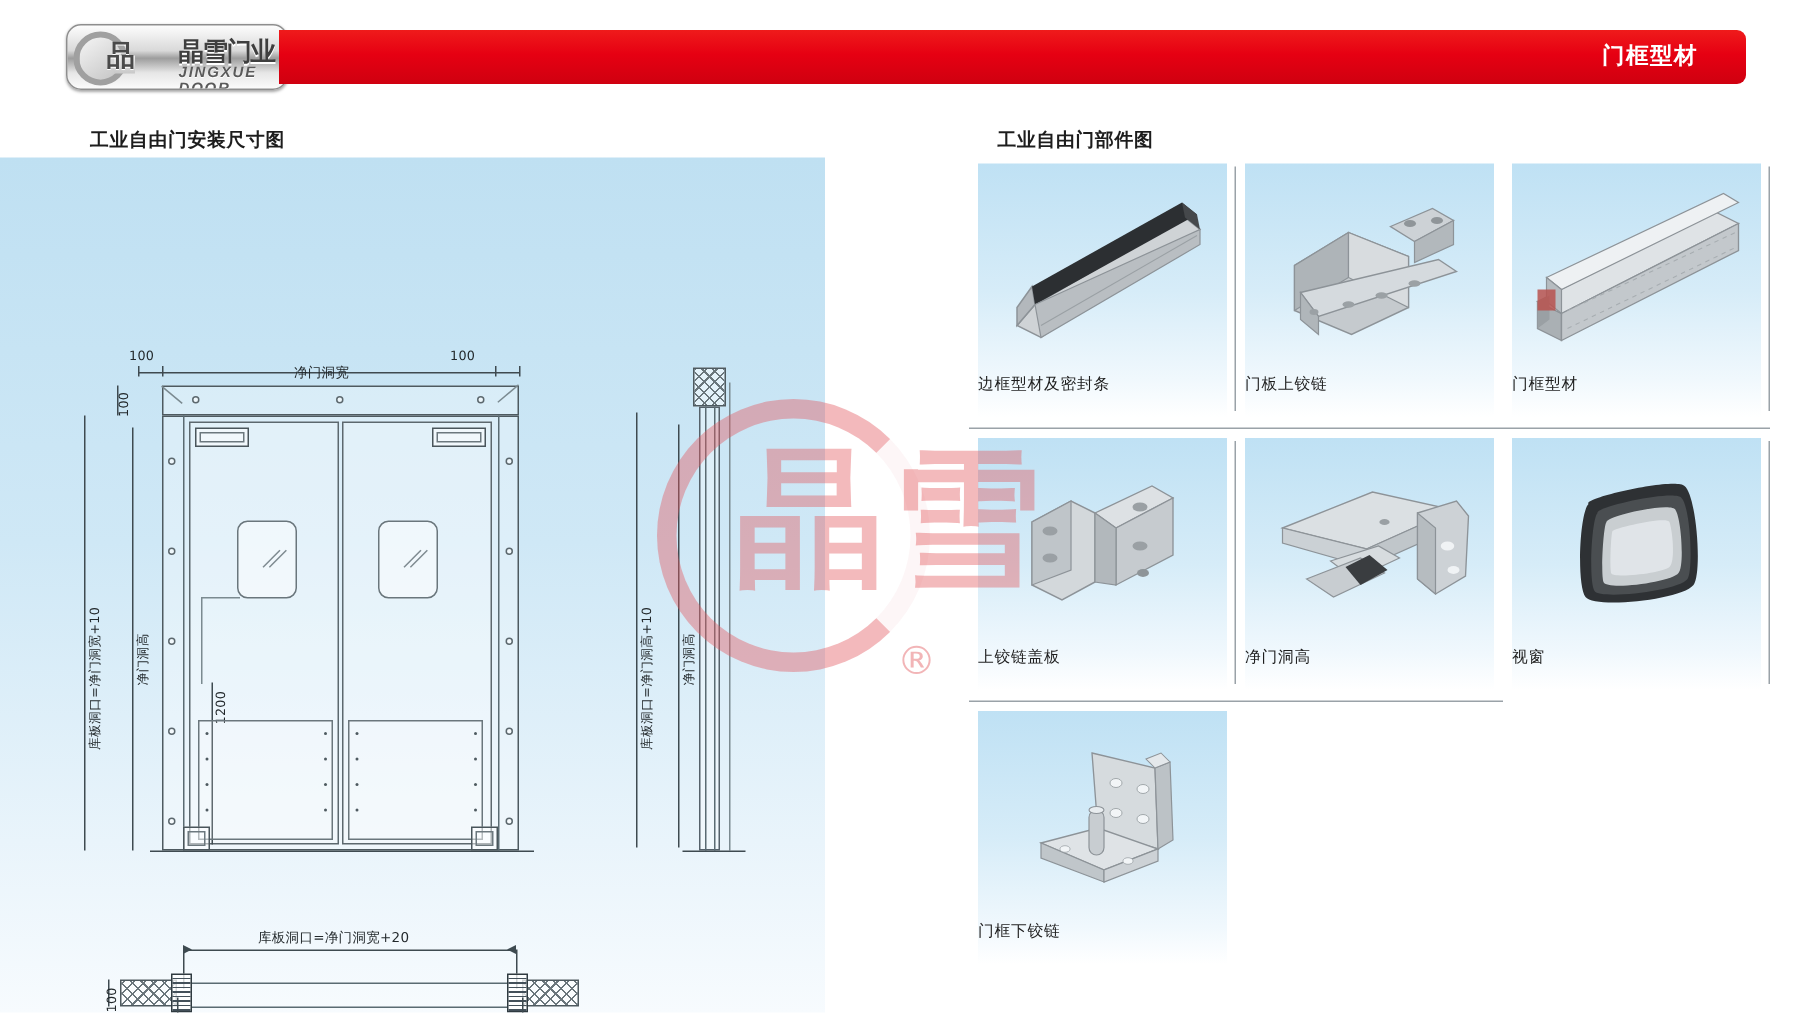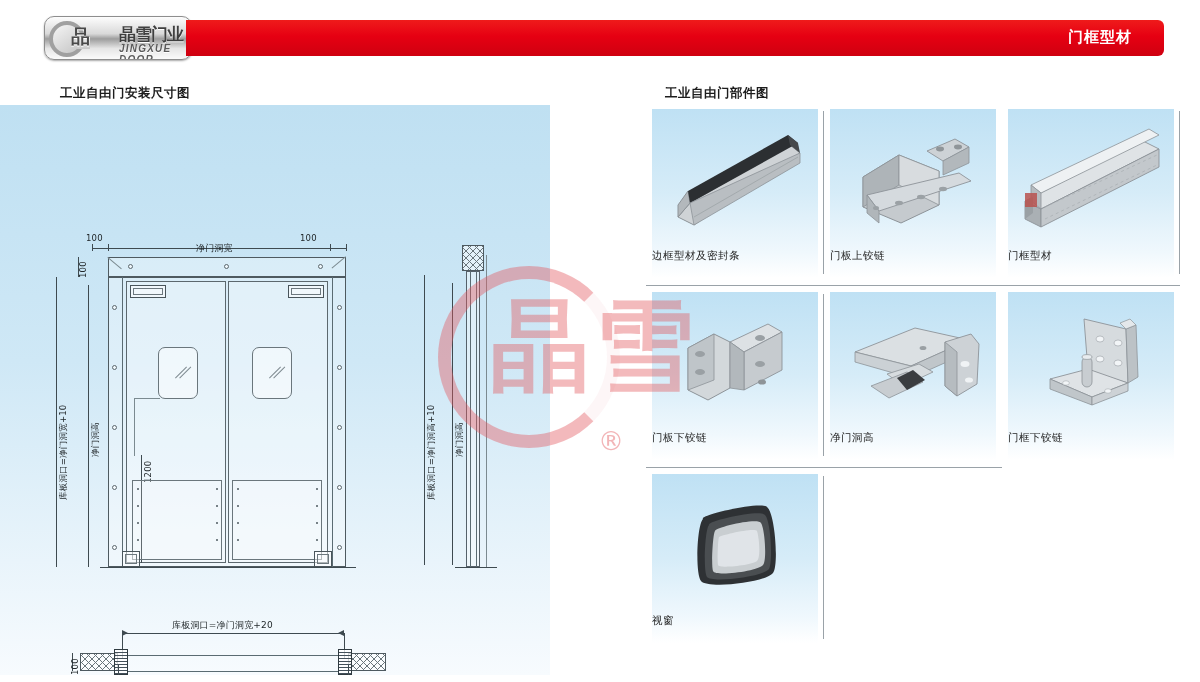--- a/index.html
+++ b/index.html
@@ -396,21 +396,21 @@
             <polygon points="60,34 98,16 112,24 74,44" fill="#dde1e4" stroke="#8d9398" stroke-width="0.9"></polygon>
             <polygon points="74,44 112,24 112,62 74,82" fill="#c6cbcf" stroke="#8d9398" stroke-width="0.9"></polygon>
             <polygon points="60,34 74,44 74,82 60,80" fill="#b2b8bc" stroke="#8d9398" stroke-width="0.8"></polygon>
             <ellipse cx="30" cy="46" rx="5" ry="3" fill="#9aa0a4"></ellipse>
             <ellipse cx="30" cy="64" rx="5" ry="3" fill="#9aa0a4"></ellipse>
             <ellipse cx="90" cy="30" rx="5" ry="3" fill="#9aa0a4"></ellipse>
             <ellipse cx="90" cy="56" rx="5" ry="3" fill="#9aa0a4"></ellipse>
             <ellipse cx="92" cy="74" rx="4" ry="2.6" fill="#8e9498"></ellipse>
           </svg>
         </div>
-        <div class="part-label">门板下铰链</div>
+        <div class="part-label">上铰链盖板</div>
       </div>
     </div>
 
     <div class="cell hsep">
       <div class="cell-inner">
         <div class="part-art">
           <svg width="145" height="110" viewBox="0 0 145 110">
             <polygon points="14,44 74,20 128,32 70,58" fill="#dbe0e3" stroke="#8d9398" stroke-width="0.9"></polygon>
             <polygon points="70,58 128,32 128,44 70,70" fill="#c0c6ca" stroke="#8d9398" stroke-width="0.8"></polygon>
             <polygon points="14,44 70,58 70,70 14,54" fill="#cbd1d5" stroke="#8d9398" stroke-width="0.8"></polygon>
@@ -421,20 +421,34 @@
             <polygon points="56,70 72,62 84,72 66,82" fill="#3a3d40"></polygon>
             <ellipse cx="124" cy="56" rx="4.5" ry="3" fill="#f0f3f5"></ellipse>
             <ellipse cx="128" cy="72" rx="4" ry="2.6" fill="#f0f3f5"></ellipse>
             <ellipse cx="82" cy="40" rx="3.4" ry="2" fill="#9aa0a4"></ellipse>
           </svg>
         </div>
         <div class="part-label">净门洞高</div>
       </div>
     </div>
 
+
+    <div class="cell vsep">
+      <div class="cell-inner">
+        <div class="part-art">
+          <svg width="125" height="110" viewBox="0 0 125 110">
+            <path d="M30,28 C26,24 88,10 94,16 C102,22 106,74 100,82 C92,92 34,98 28,90 C22,82 24,34 30,28 Z" fill="#2e3134"></path>
+            <path d="M36,34 C34,30 88,18 92,24 C98,30 100,72 96,78 C90,86 38,92 34,86 C30,80 32,38 36,34 Z" fill="#4a4e51"></path>
+            <path d="M42,40 C42,36 86,26 88,32 C92,38 94,70 90,74 C86,80 42,86 40,80 C38,74 40,42 42,40 Z" fill="#d4d9dc" opacity="0.92"></path>
+            <path d="M46,46 C48,44 82,36 84,40 C86,46 88,66 84,70 C80,74 46,78 45,74 C44,68 45,48 46,46 Z" fill="#e6eaed" opacity="0.8"></path>
+          </svg>
+        </div>
+        <div class="part-label">视窗</div>
+      </div>
+    </div>
 
     <div class="cell">
       <div class="cell-inner">
         <div class="part-art">
           <svg width="130" height="115" viewBox="0 0 130 115">
             <polygon points="58,14 100,24 102,78 62,66" fill="#d6dbde" stroke="#8d9398" stroke-width="0.9"></polygon>
             <polygon points="100,24 110,20 112,72 102,78" fill="#bcc2c6" stroke="#8d9398" stroke-width="0.8"></polygon>
             <polygon points="100,24 110,20 104,14 94,18" fill="#e4e8eb" stroke="#8d9398" stroke-width="0.7"></polygon>
             <ellipse cx="74" cy="34" rx="4" ry="3" fill="#f2f5f7" stroke="#9aa0a4" stroke-width="0.6"></ellipse>
             <ellipse cx="92" cy="38" rx="4" ry="3" fill="#f2f5f7" stroke="#9aa0a4" stroke-width="0.6"></ellipse>
@@ -446,28 +460,14 @@
             <rect x="56" y="52" width="10" height="30" rx="5" fill="#c8cdd1" stroke="#8d9398" stroke-width="0.8"></rect>
             <ellipse cx="61" cy="52" rx="5" ry="2.4" fill="#e8ecef" stroke="#8d9398" stroke-width="0.7"></ellipse>
             <ellipse cx="40" cy="78" rx="3.4" ry="2.2" fill="#f2f5f7" stroke="#9aa0a4" stroke-width="0.5"></ellipse>
             <ellipse cx="82" cy="86" rx="3.4" ry="2.2" fill="#f2f5f7" stroke="#9aa0a4" stroke-width="0.5"></ellipse>
           </svg>
         </div>
         <div class="part-label">门框下铰链</div>
       </div>
     </div>
 
-    <div class="cell vsep">
-      <div class="cell-inner">
-        <div class="part-art">
-          <svg width="125" height="110" viewBox="0 0 125 110">
-            <path d="M30,28 C26,24 88,10 94,16 C102,22 106,74 100,82 C92,92 34,98 28,90 C22,82 24,34 30,28 Z" fill="#2e3134"></path>
-            <path d="M36,34 C34,30 88,18 92,24 C98,30 100,72 96,78 C90,86 38,92 34,86 C30,80 32,38 36,34 Z" fill="#4a4e51"></path>
-            <path d="M42,40 C42,36 86,26 88,32 C92,38 94,70 90,74 C86,80 42,86 40,80 C38,74 40,42 42,40 Z" fill="#d4d9dc" opacity="0.92"></path>
-            <path d="M46,46 C48,44 82,36 84,40 C86,46 88,66 84,70 C80,74 46,78 45,74 C44,68 45,48 46,46 Z" fill="#e6eaed" opacity="0.8"></path>
-          </svg>
-        </div>
-        <div class="part-label">视窗</div>
-      </div>
-    </div>
-
   </div>
 </div>
 
 </body></html>

